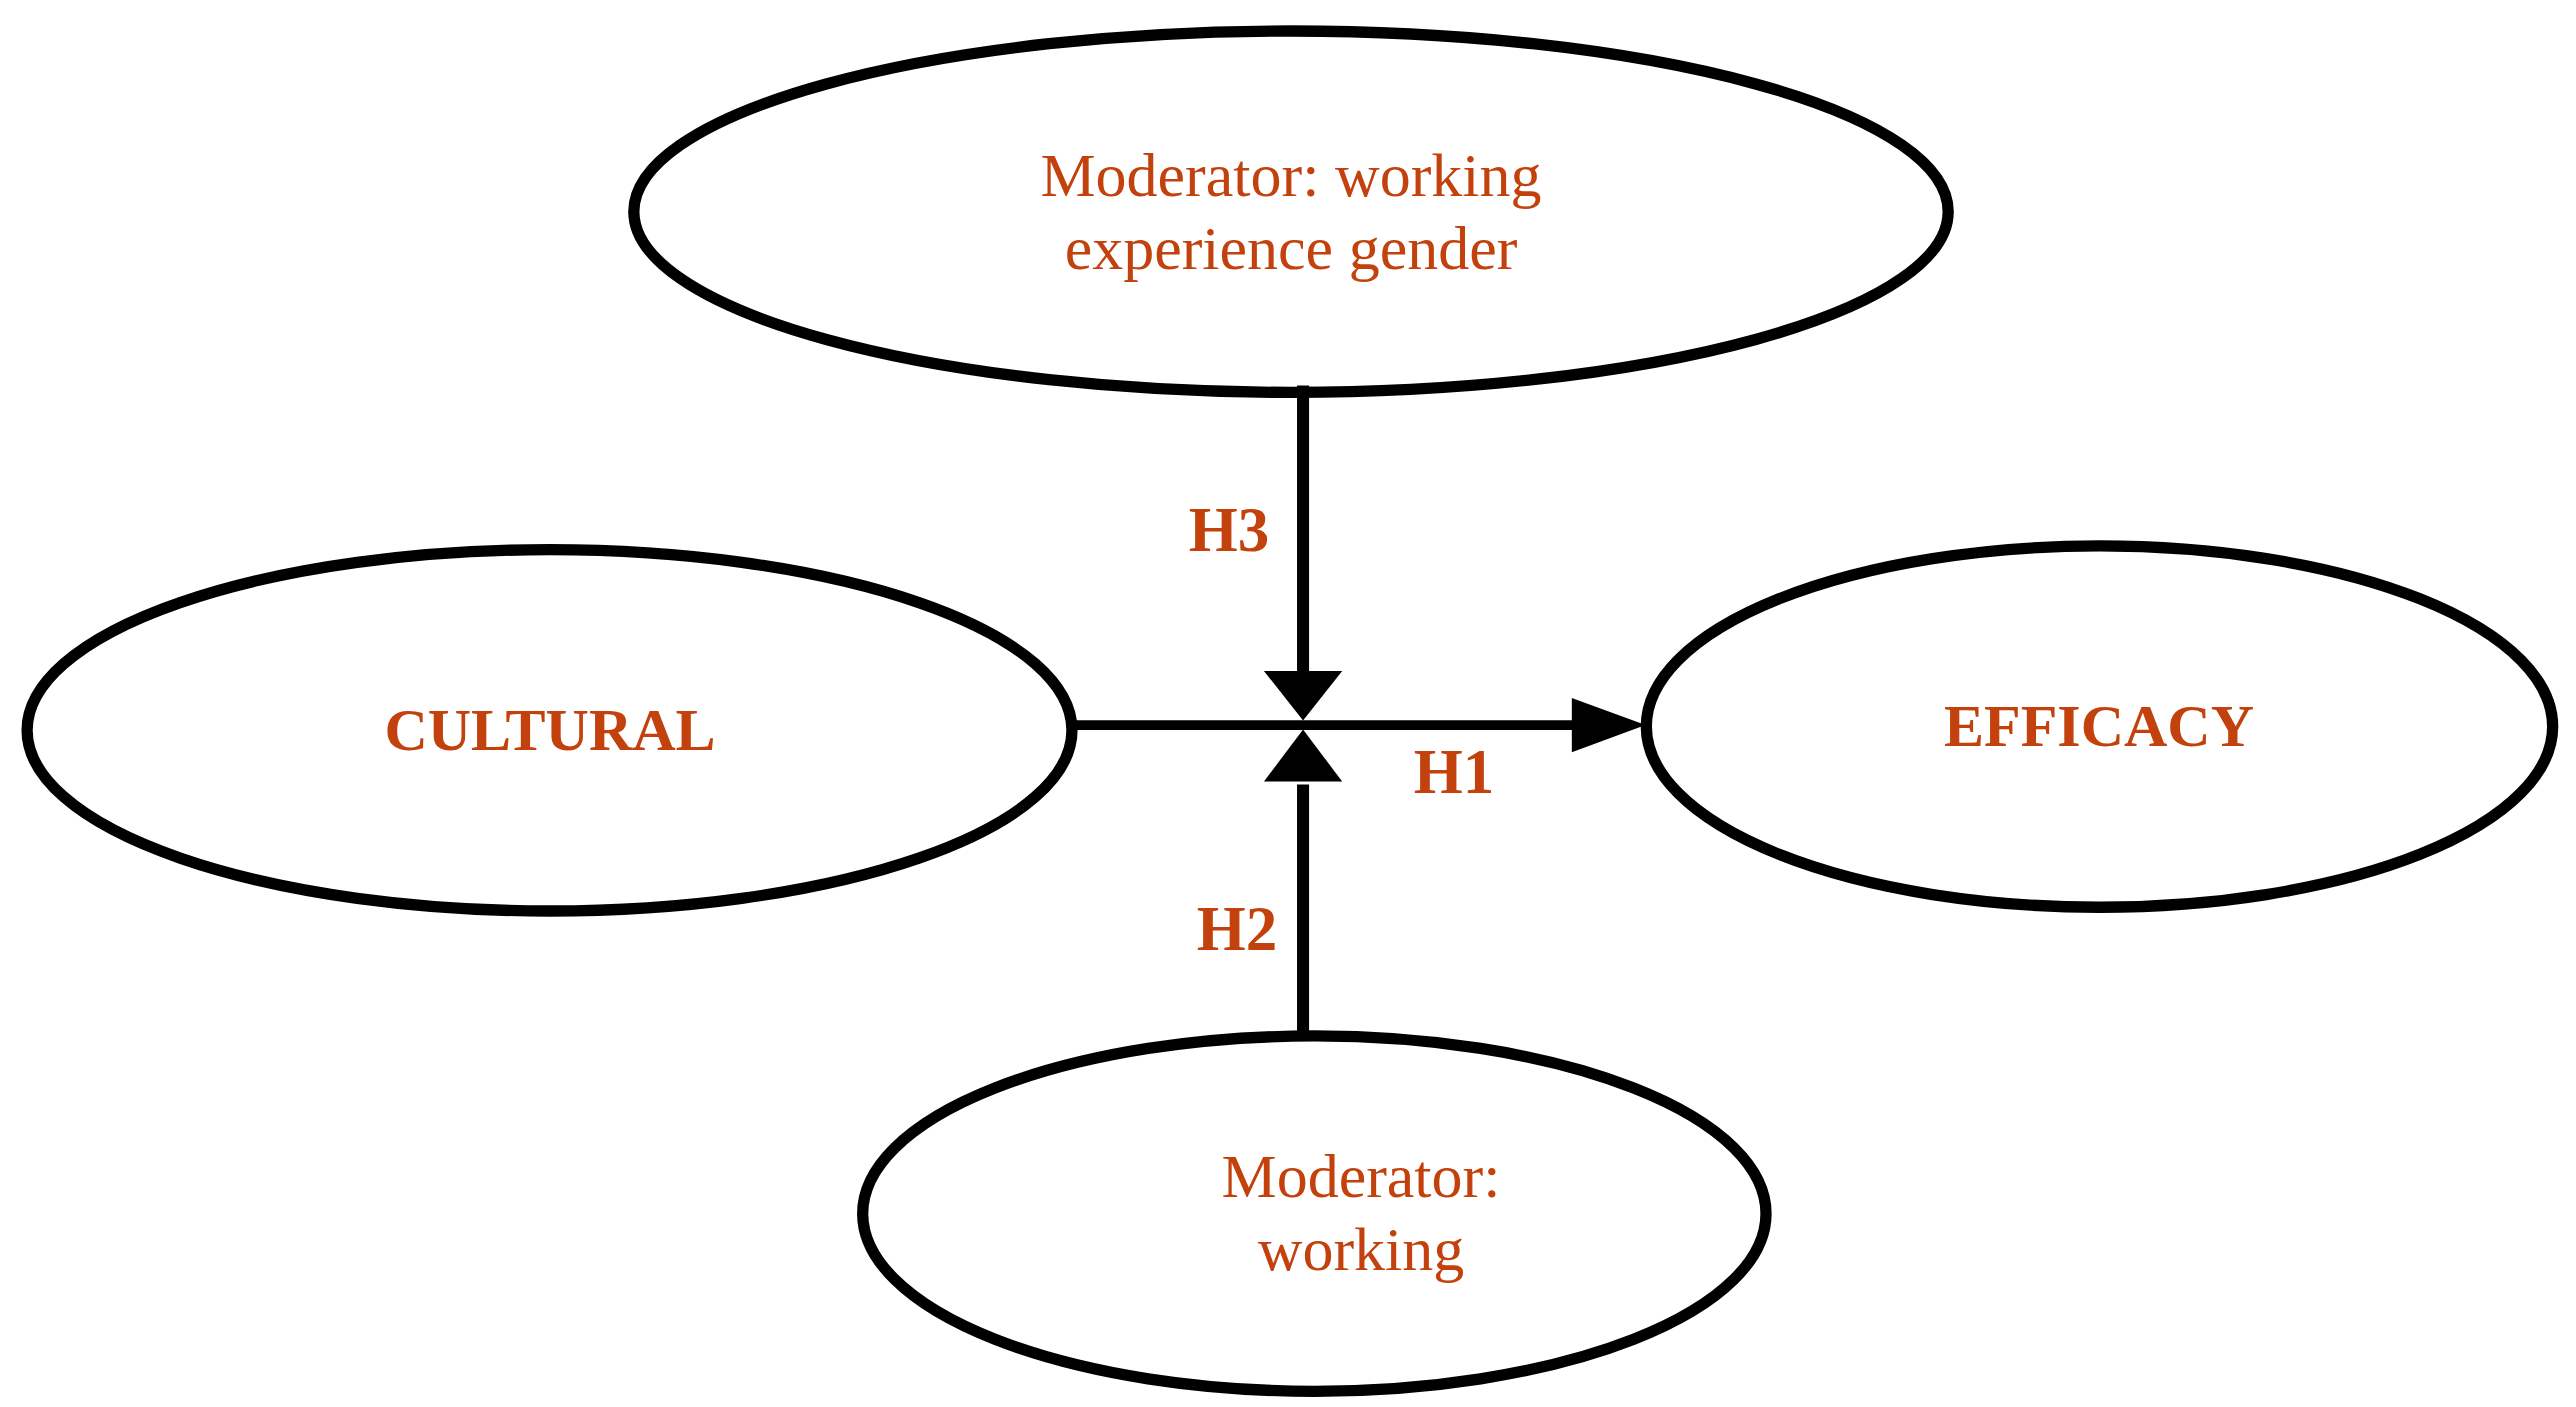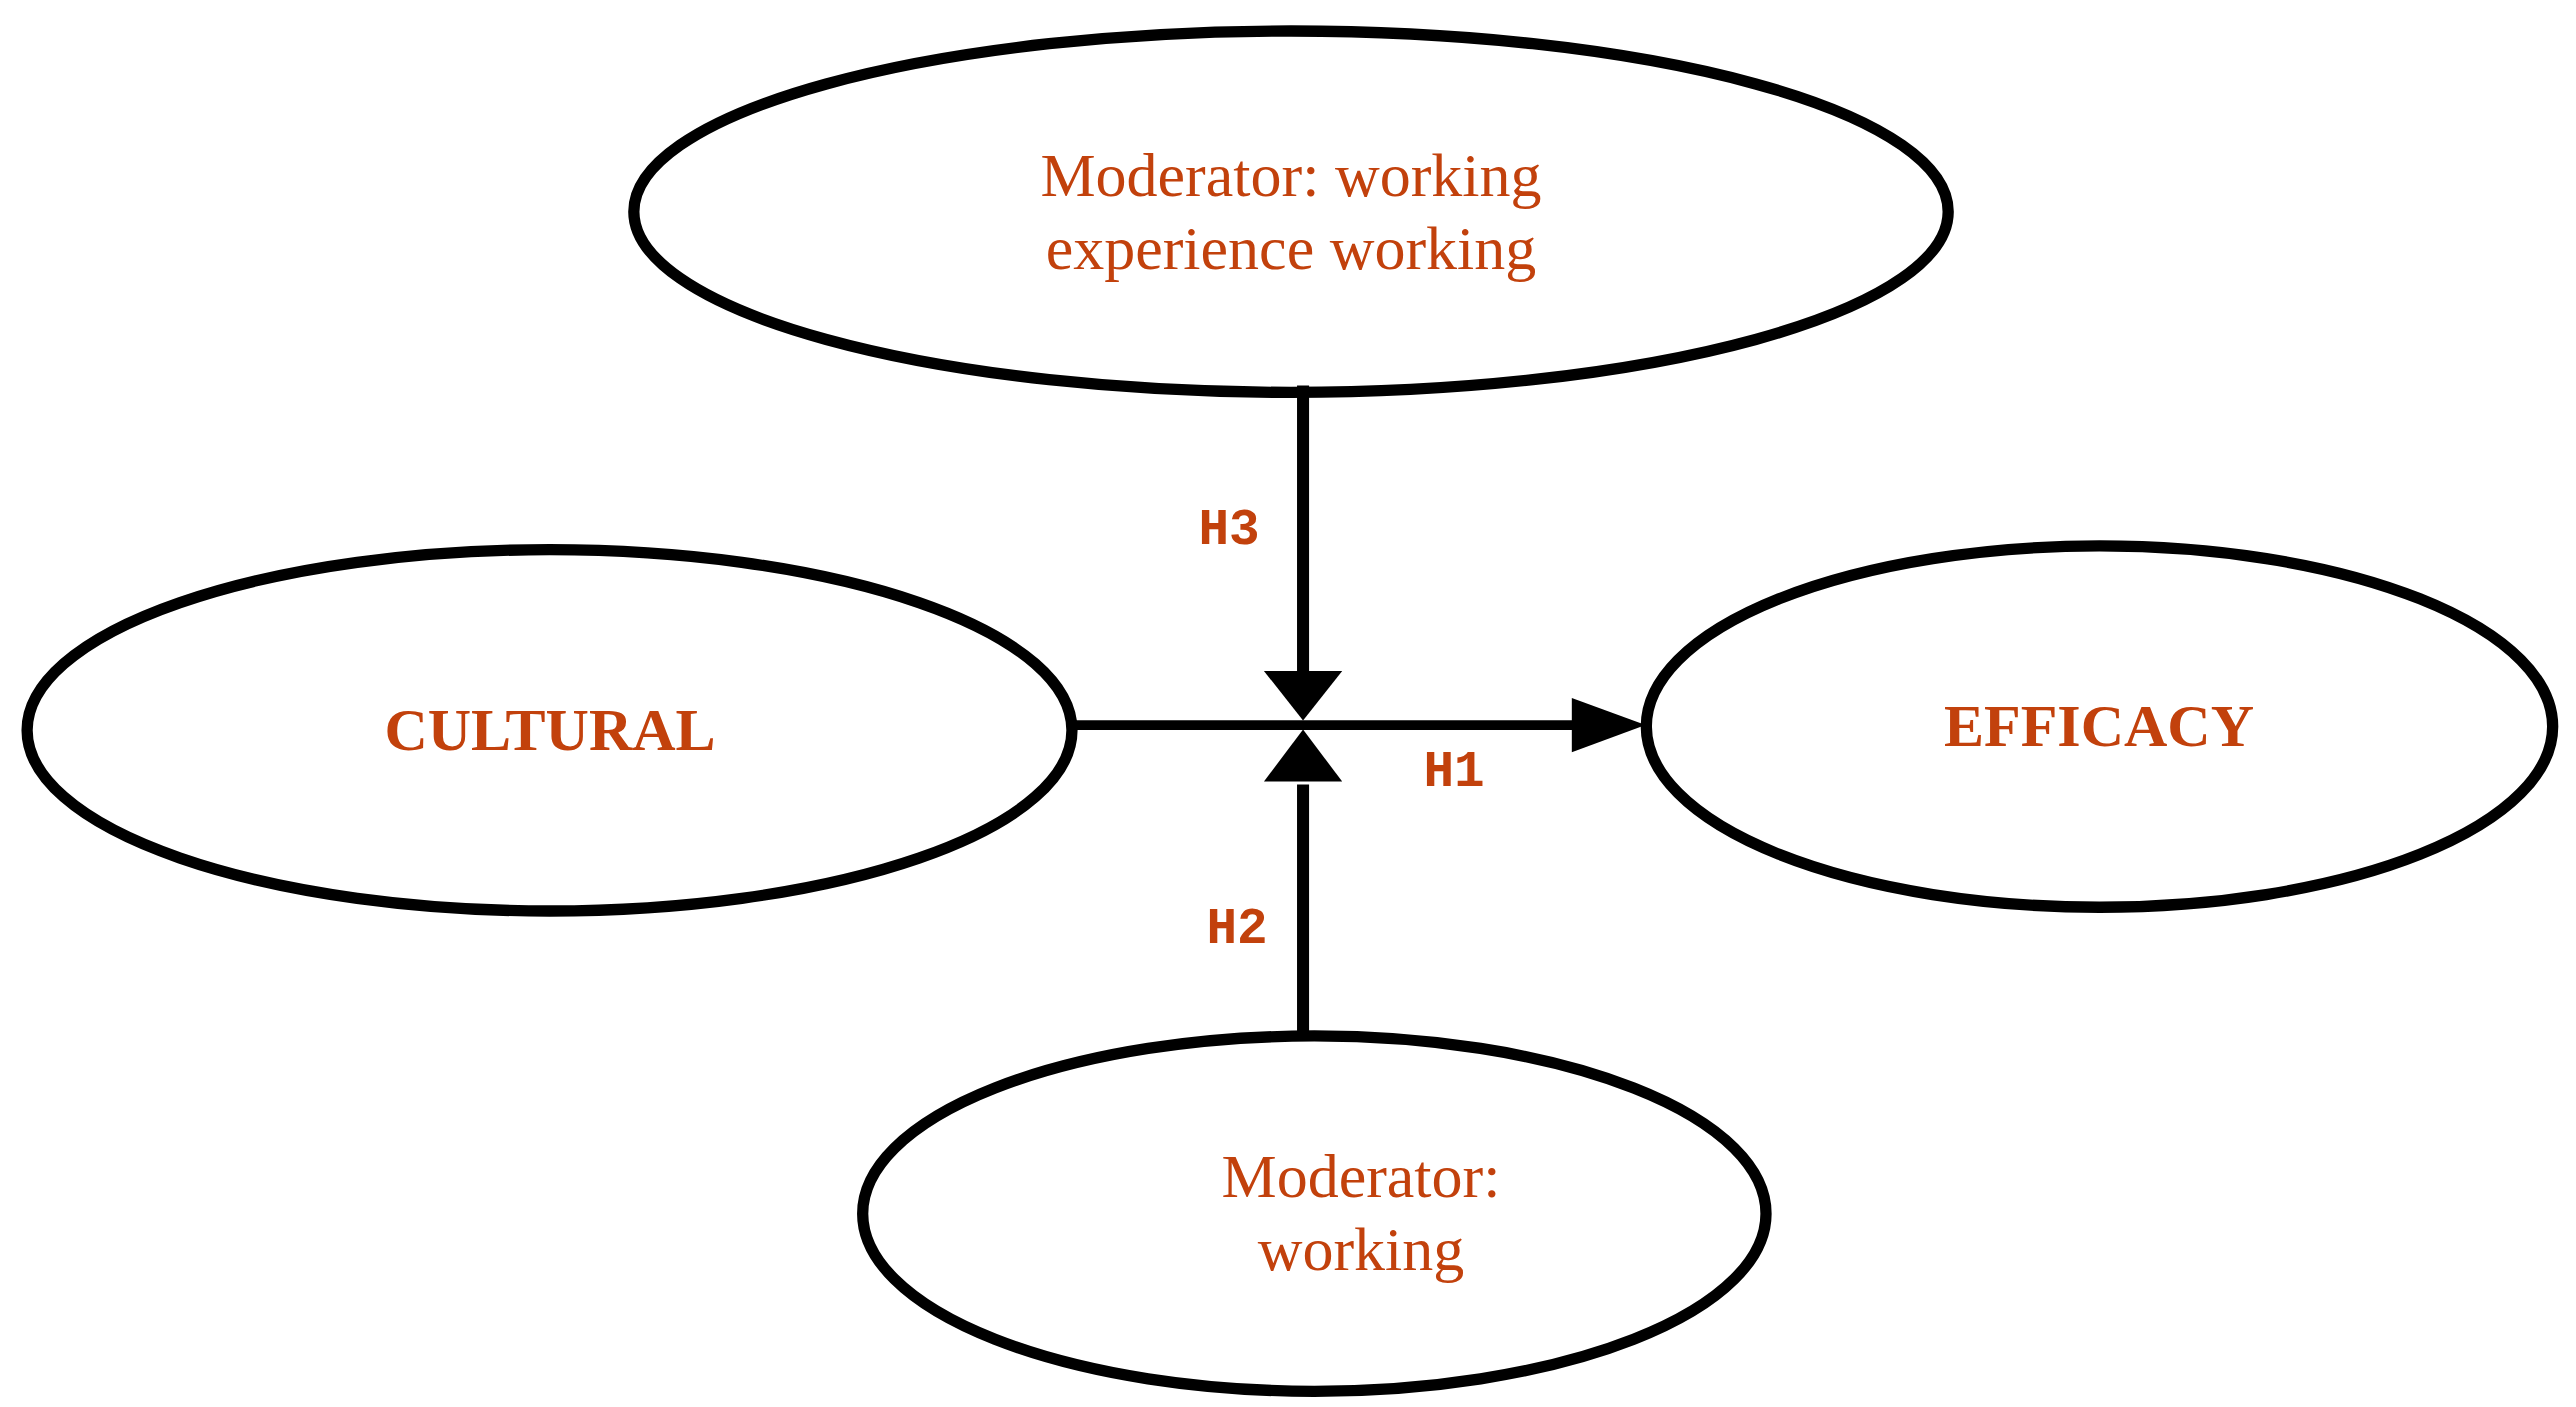--- a/index.html
+++ b/index.html
@@ -39,24 +39,23 @@
   .node-bold {
     font-size: 60px;
     line-height: 1.14;
     font-weight: bold;
     text-align: center;
   }
   .h-label {
     position: absolute;
     transform: translate(-50%, -50%);
     font-weight: bold;
-    font-size: 51px;
+    font-size: 63px;
     line-height: 1;
     white-space: nowrap;
-    font-family: Liberation Mono, monospace;
   }
   .pos-node-top    { left: 1291px; top: 212px;  }
   .pos-node-left   { left: 550px;  top: 730px;  }
   .pos-node-right  { left: 2099px; top: 726px;  }
   .pos-node-bottom { left: 1314px; top: 1213px; margin-left: 47px; }
   .pos-h3 { left: 1229px; top: 530px;  }
   .pos-h1 { left: 1454px; top: 772px; }
   .pos-h2 { left: 1237px; top: 929px; }
 </style>
 </head>
@@ -82,21 +81,21 @@
     </g>
 
     <g>
       <line x1="1731" y1="1378" x2="1731" y2="1042" stroke="#000000" stroke-width="16"></line>
       <polygon points="1731,969 1679,1038 1783,1038" fill="#000000"></polygon>
     </g>
   </svg>
 
   <div class="node-text node-regular pos-node-top">
     <span class="node-line">Moderator: working</span>
-    <span class="node-line">experience working</span>
+    <span class="node-line">experience gender</span>
   </div>
 
   <div class="node-text node-bold pos-node-left">
     <span class="node-line">CULTURAL</span>
   </div>
 
   <div class="node-text node-bold pos-node-right">
     <span class="node-line">EFFICACY</span>
   </div>
 

